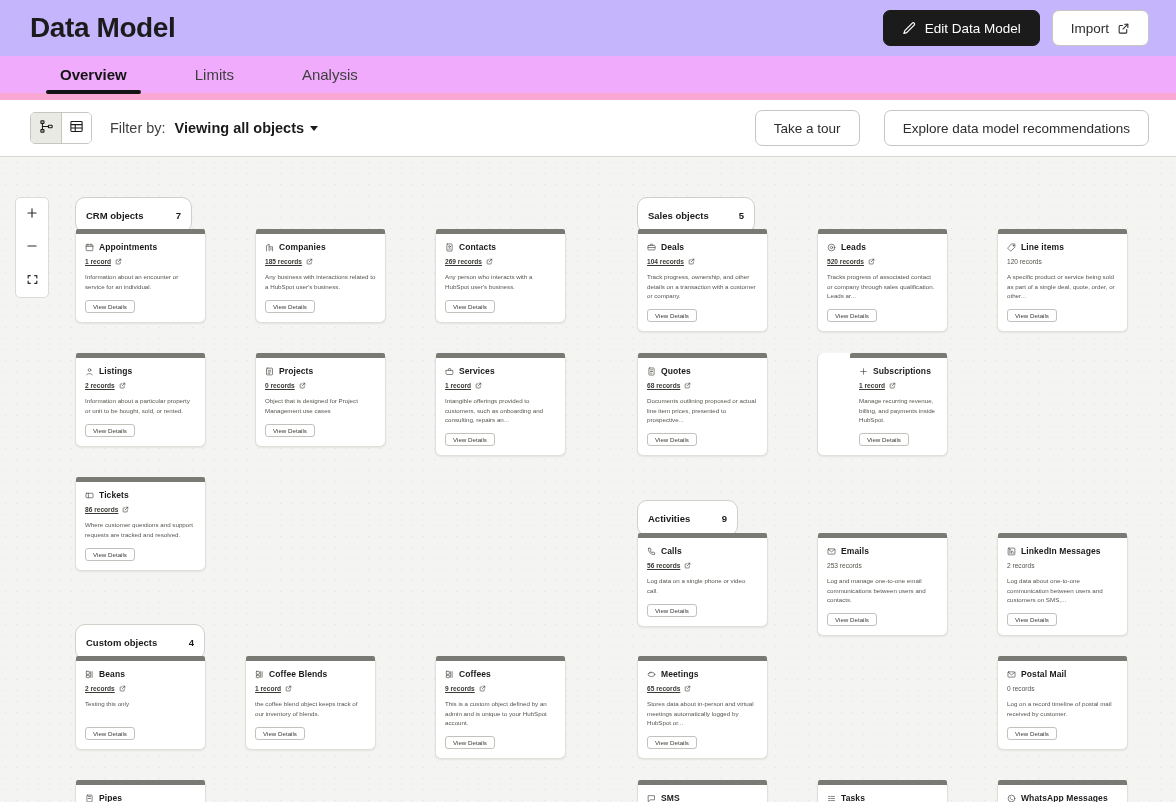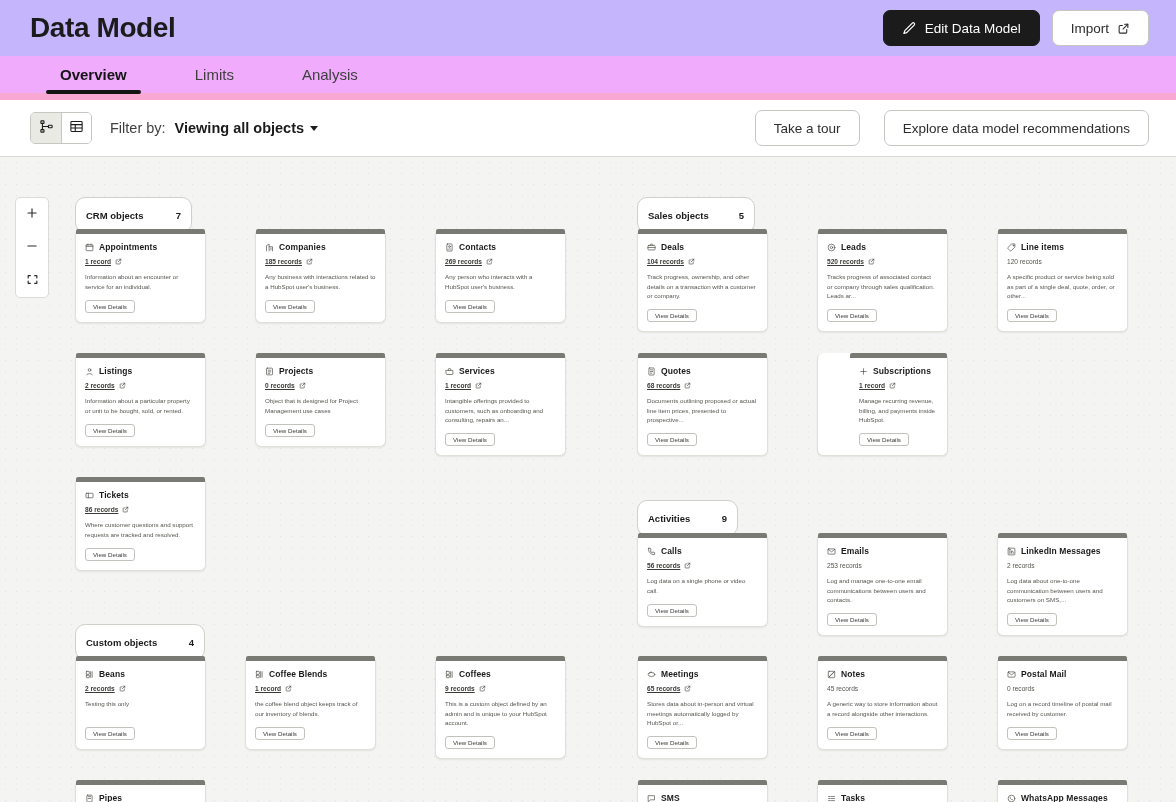--- a/index.html
+++ b/index.html
@@ -553,32 +553,20 @@
               <span class="card-title">Meetings</span>
             </div><div class="card-records">
               <span class="records-link">65 records</span>
               <svg class="ext-icon" viewBox="0 0 24 24" fill="none" stroke="currentColor" stroke-width="2.2" stroke-linecap="round" stroke-linejoin="round">
                 <path d="M14 4h6v6"></path>
                 <path d="M20 4 11 13"></path>
                 <path d="M18 14v5a1.5 1.5 0 0 1-1.5 1.5h-11A1.5 1.5 0 0 1 4 19V8a1.5 1.5 0 0 1 1.5-1.5H10"></path>
               </svg>
             </div><div class="card-desc">Stores data about in-person and virtual meetings automatically logged by HubSpot or...</div><div class="view-details">View Details</div></div>
         </div>
-        <div class="card" style="left: 817px; top: 499px;">
-          <div class="card-topbar"></div>
-          <div class="card-body"><div class="card-head">
-              <svg class="card-icon" width="9" height="9" viewBox="0 0 24 24" fill="none" stroke="#4a4a45" stroke-width="1.8" stroke-linecap="round" stroke-linejoin="round">
-                <path d="M19 4.5 8.5 15l-3.5 4 4-3.5L19.5 5Z"></path>
-                <rect x="3.5" y="3.5" width="17" height="17" rx="2"></rect>
-              </svg>
-              <span class="card-title">Notes</span>
-            </div><div class="card-records">
-              <span class="records-plain">45 records</span>
-            </div><div class="card-desc">A generic way to store information about a record alongside other interactions.</div><div class="view-details">View Details</div></div>
-        </div>
         <div class="card" style="left: 997px; top: 499px;">
           <div class="card-topbar"></div>
           <div class="card-body"><div class="card-head">
               <svg class="card-icon" width="9" height="9" viewBox="0 0 24 24" fill="none" stroke="#4a4a45" stroke-width="1.8" stroke-linecap="round" stroke-linejoin="round">
                 <rect x="2.5" y="5" width="19" height="14" rx="2"></rect>
                 <path d="M3.5 6.5 12 13l8.5-6.5"></path>
               </svg>
               <span class="card-title">Postal Mail</span>
             </div><div class="card-records">
               <span class="records-plain">0 records</span>

